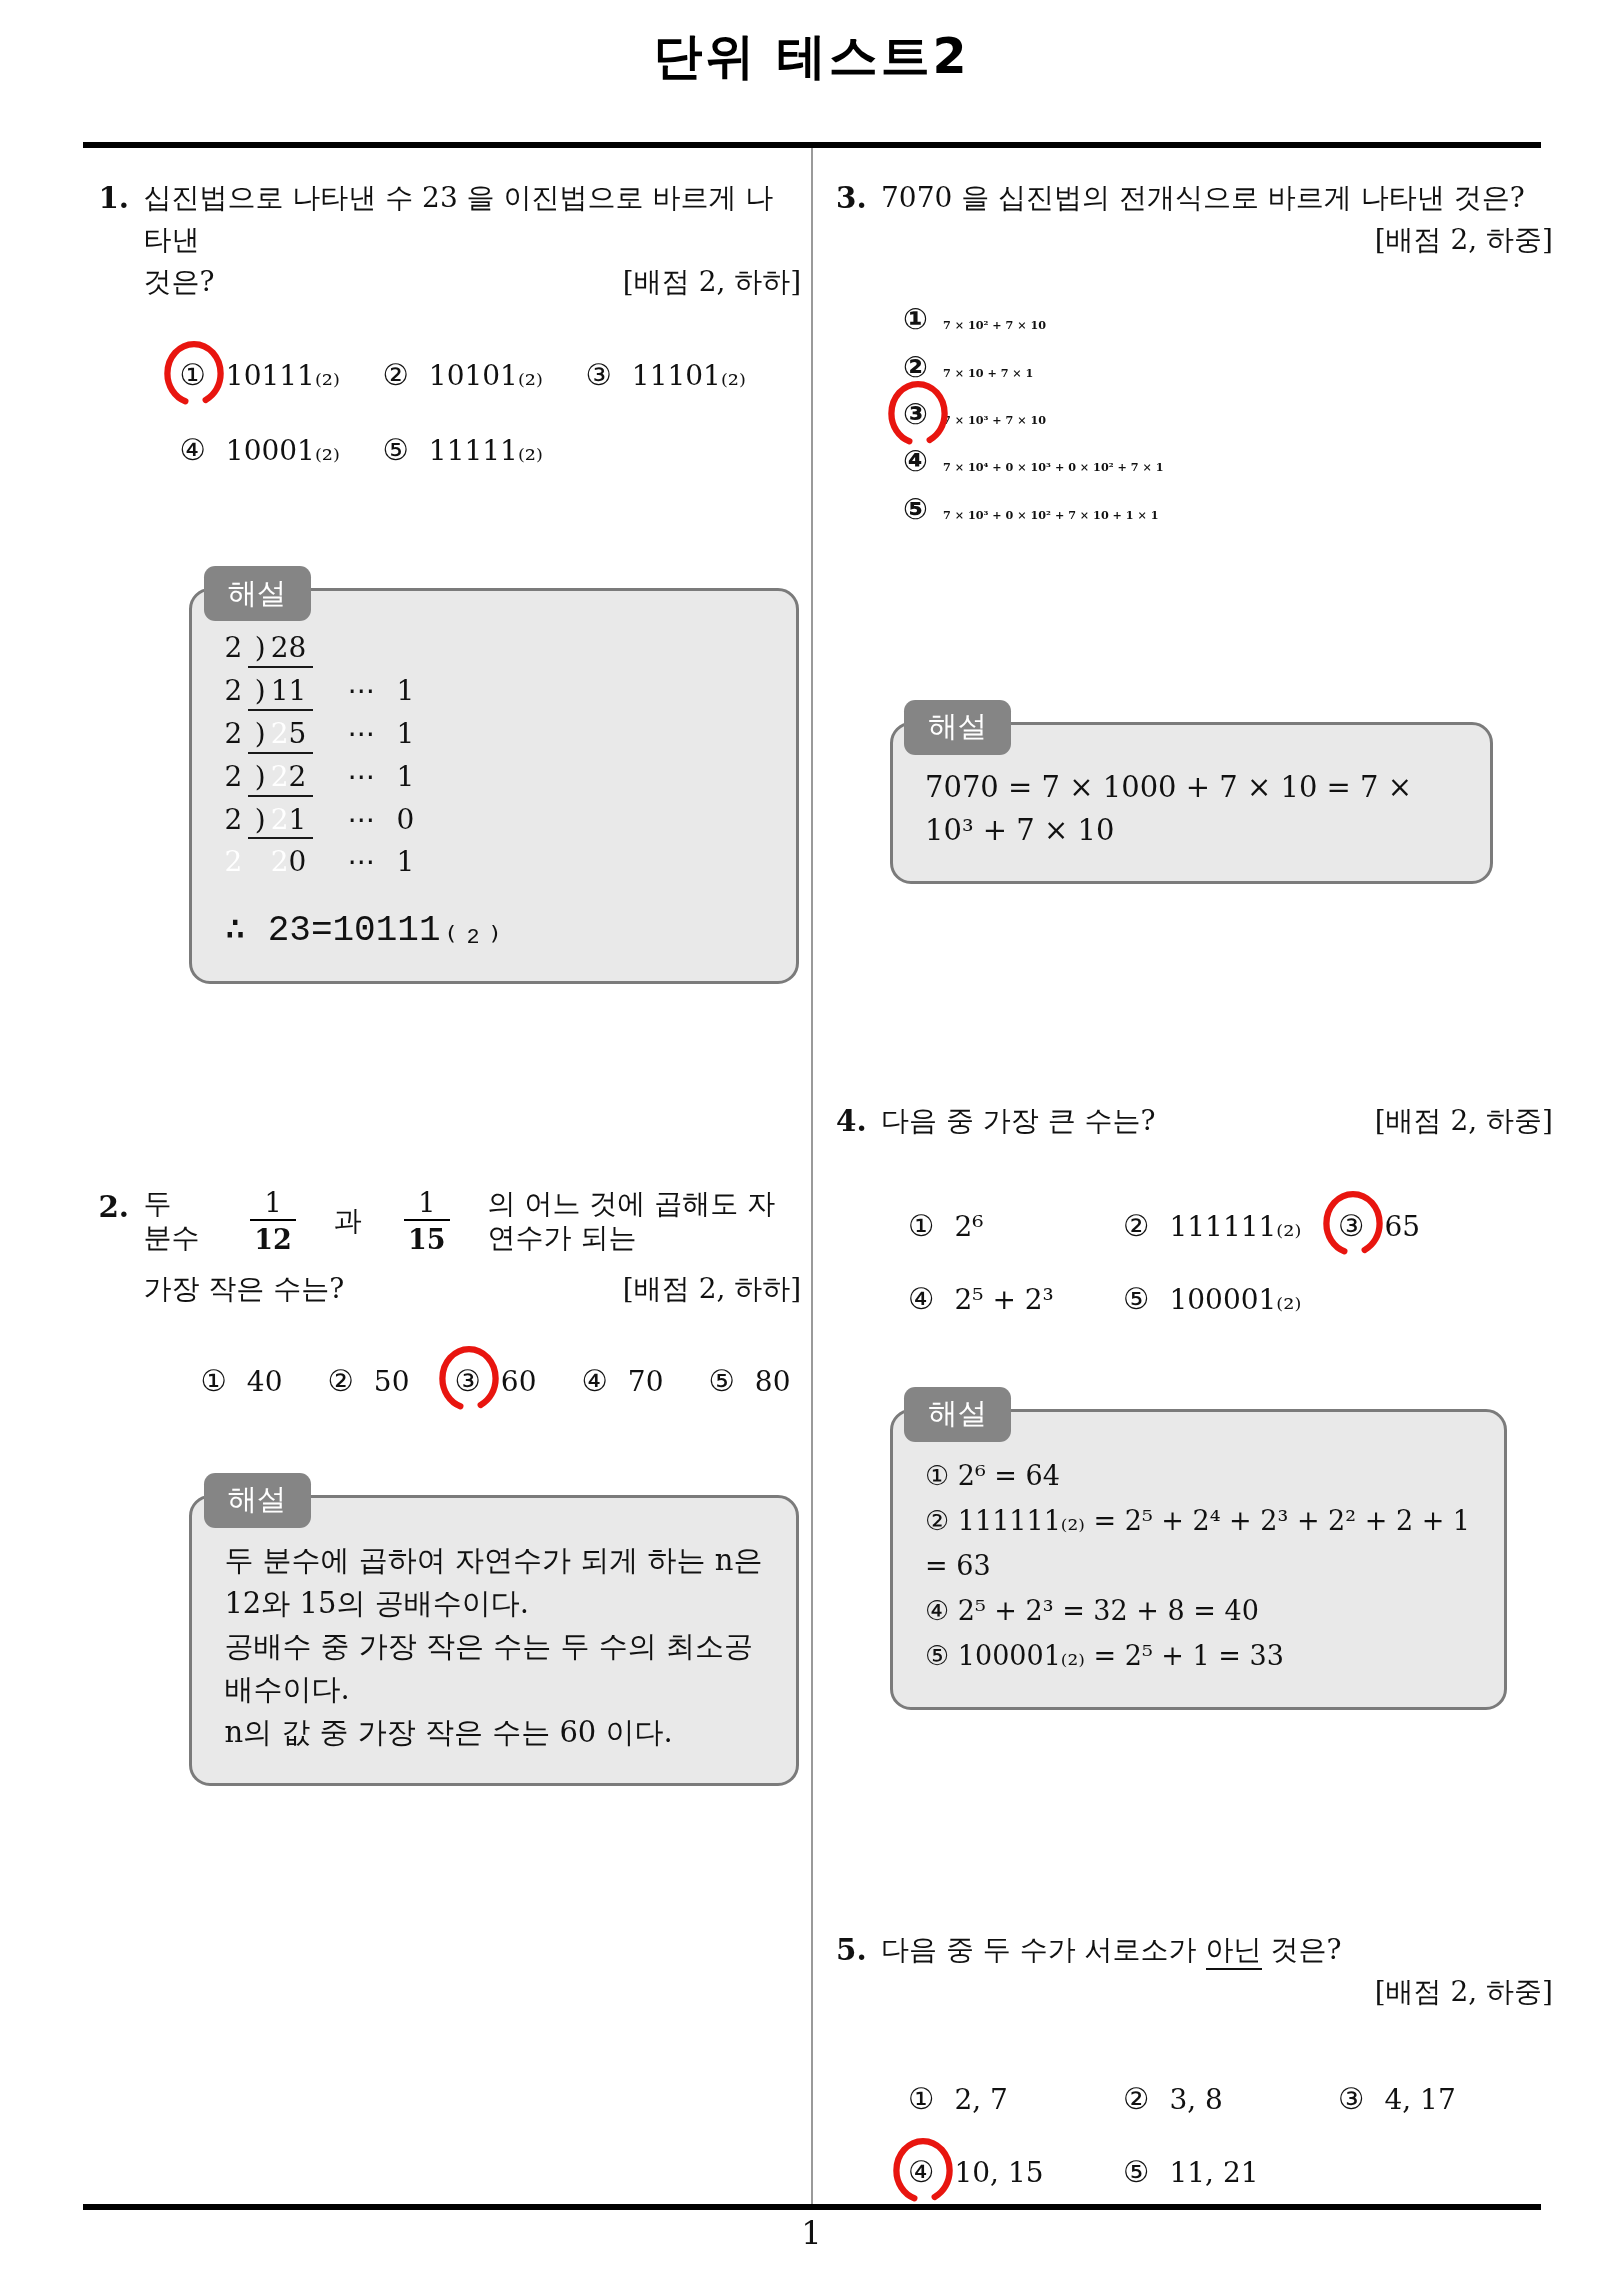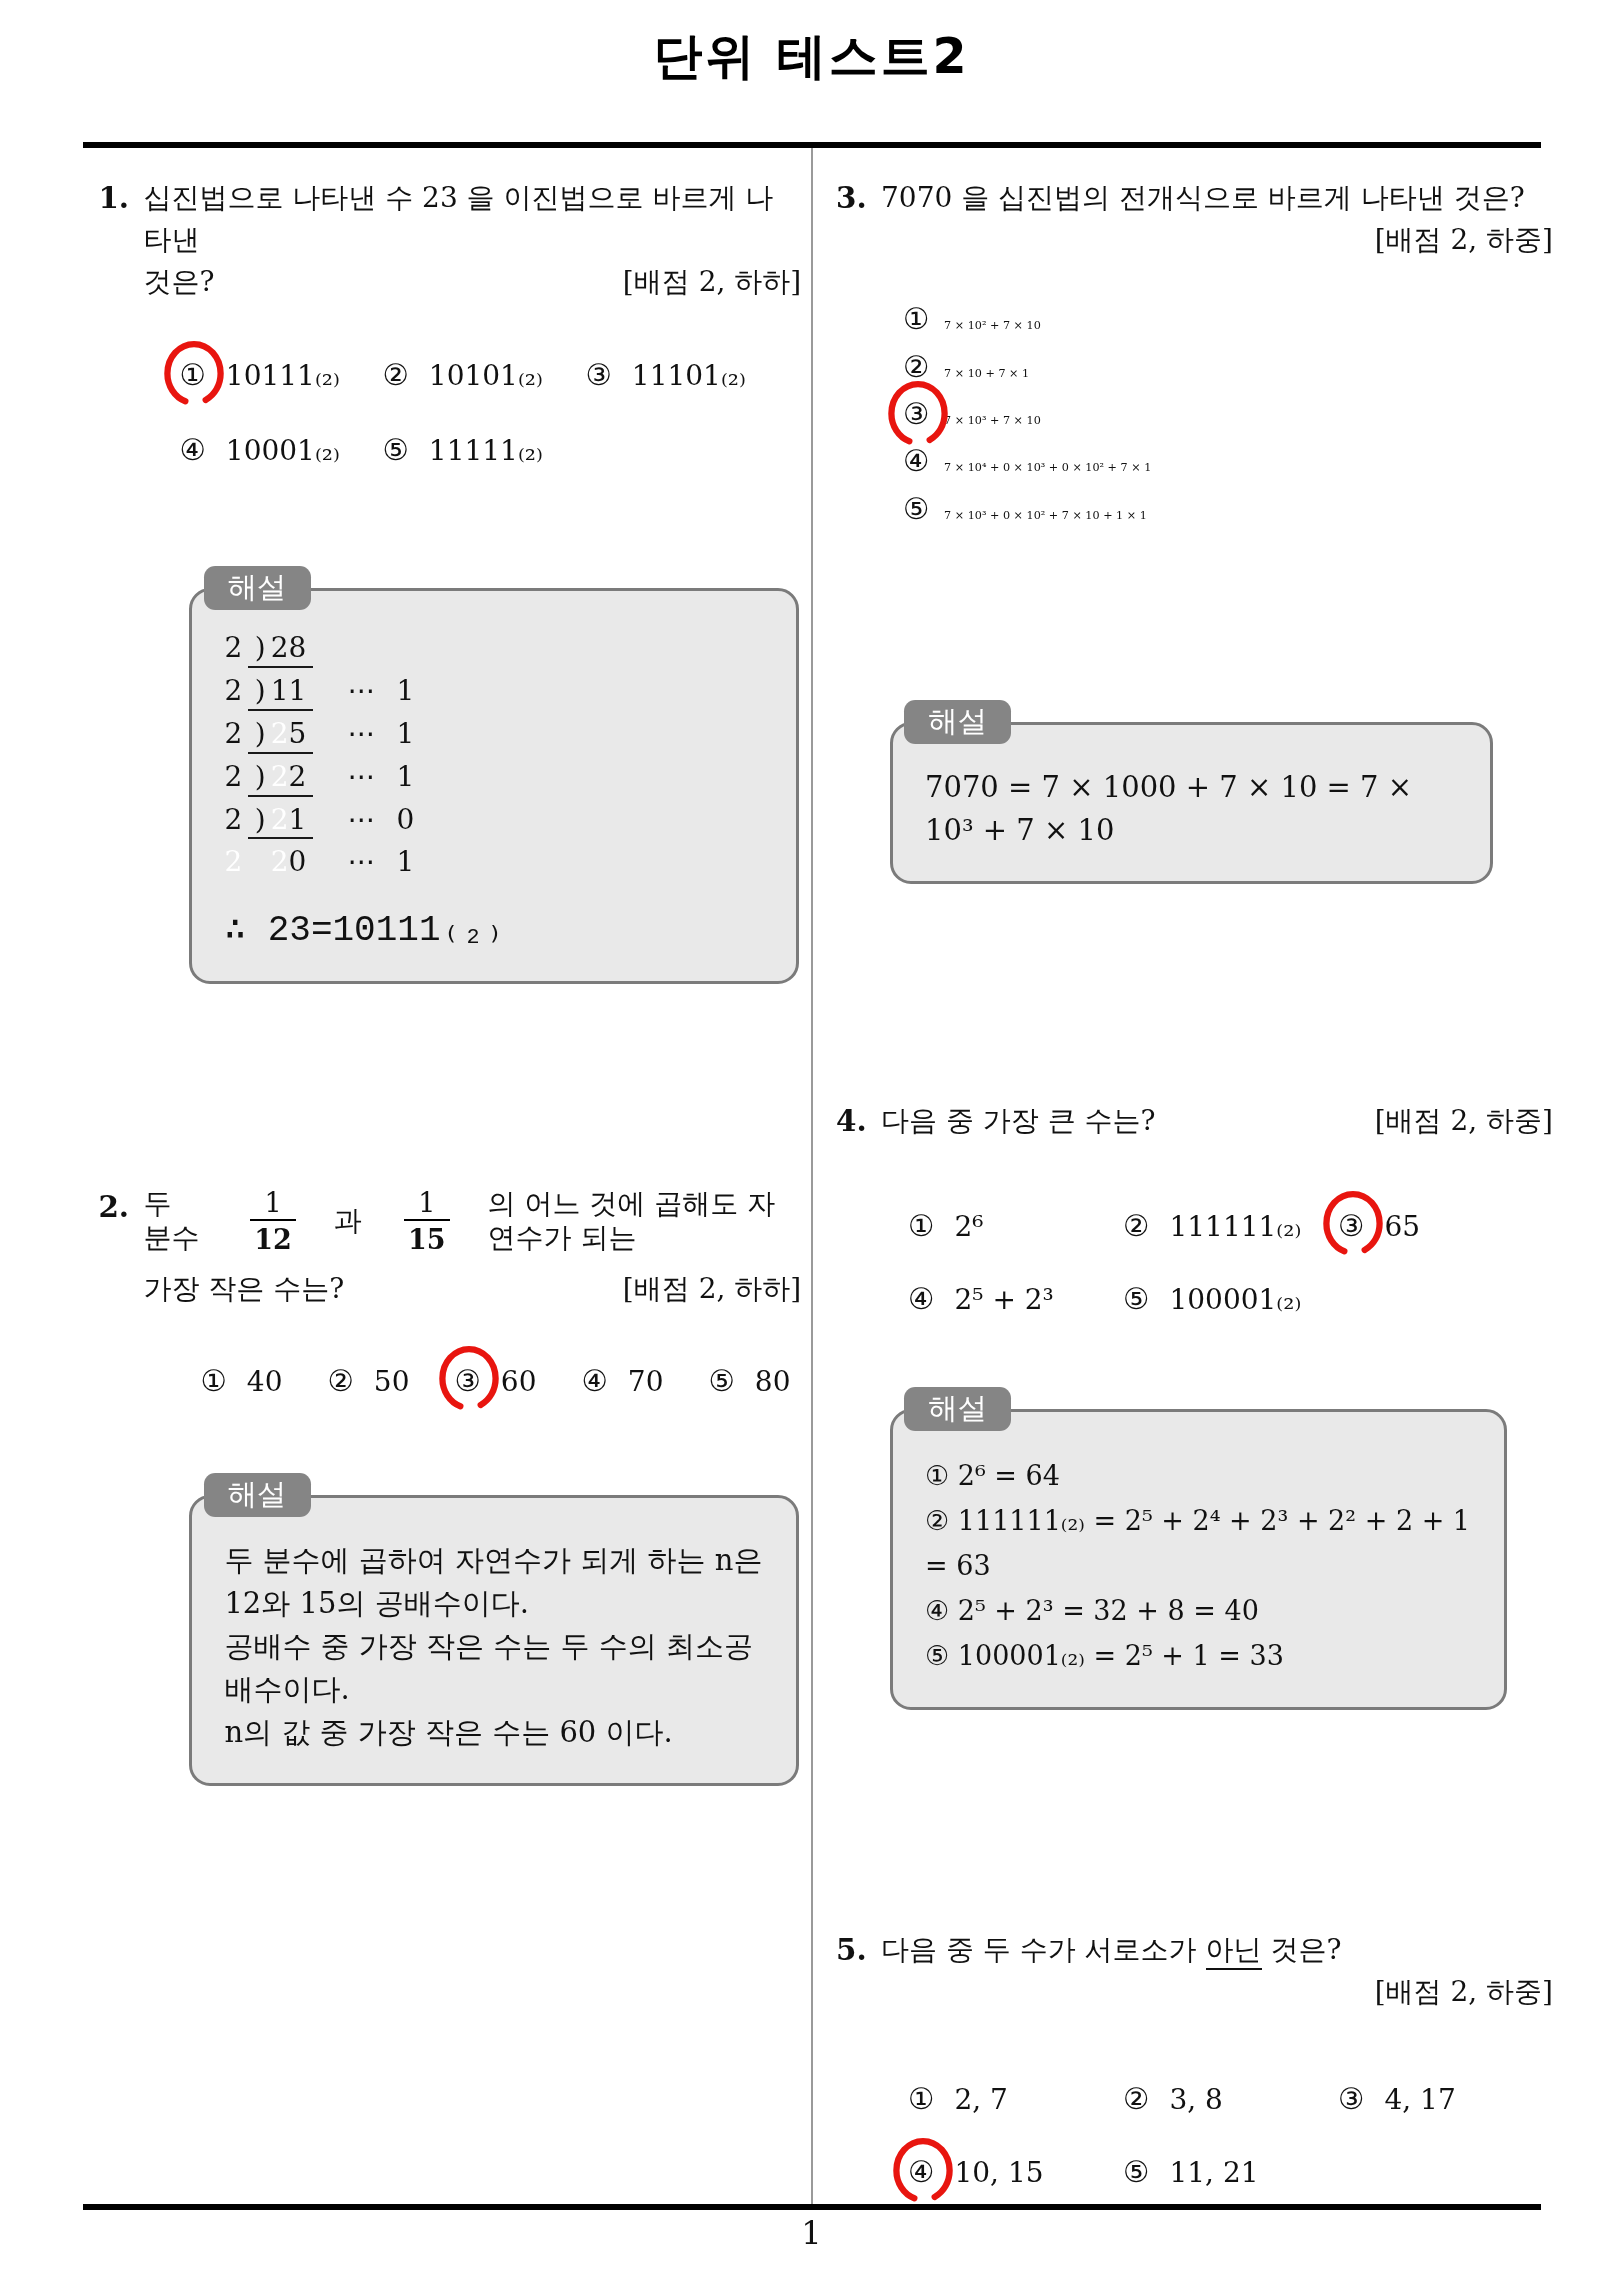--- a/index.html
+++ b/index.html
@@ -37,33 +37,33 @@
   .frac{display:inline-flex;flex-direction:column;align-items:center;
         font-size:27px;line-height:1.25;margin:0 4.2px;vertical-align:middle;}
   .frac .den{border-top:2.8px solid #000;padding:1.4px 4.2px 0 4.2px;font-weight:bold;}
   .frac .num{padding:0 4.2px;}
 
   
   .opts{display:grid;font-size:28px;line-height:39px;}
   .opts-q1{grid-template-columns:repeat(3,203px);row-gap:36px;margin:53px 0 0 81px;}
   .opts-q2{grid-template-columns:repeat(5,127px);margin:52px 0 0 102px;}
   .opts-vlist{display:block;margin:41px 0 0 67px;}
-  .opts-vlist .opt{margin-bottom:13.3px;}
+  .opts-vlist .opt{margin-bottom:13.3px;font-weight:bold;}
   .opts-grid3w{grid-template-columns:repeat(3,215px);row-gap:34px;margin:65px 0 0 72px;}
   .opts-q5{margin-top:67px;}
   .opt{white-space:nowrap;}
   .marker{font-family:"DejaVu Sans","Liberation Sans",sans-serif;font-size:29.4px;}
   .marker-wrap{position:relative;display:inline-block;}
   .opt-label{margin-left:11.2px;}
   .mark{position:absolute;left:-20.3px;top:-19.6px;width:70px;height:73px;pointer-events:none;}
 
   
   .sol{position:relative;background:#e9e9e9;border:3.5px solid #7b7b7b;border-radius:21px;
        box-sizing:border-box;}
-  .sol-label{position:absolute;top:-25px;left:11.2px;width:107px;height:44px;background:#858585;
+  .sol-label{position:absolute;top:-25px;left:11.2px;width:107px;height:55px;background:#858585;
        color:#fff;border-radius:11.2px;display:flex;align-items:center;justify-content:center;
        font-size:29.4px;}
   .sol-inner{padding:41px 32px 29.4px 32px;}
   .sol-line{font-size:29px;line-height:43px;}
   .sol-line-sp{font-size:27px;line-height:45px;}
 
   
   .div-row{font-size:28px;line-height:31px;margin-bottom:7px;white-space:nowrap;}
   .dv{display:inline-block;width:24px;}
   .grp{display:inline-block;padding:0 7px 2.8px 1.4px;}

